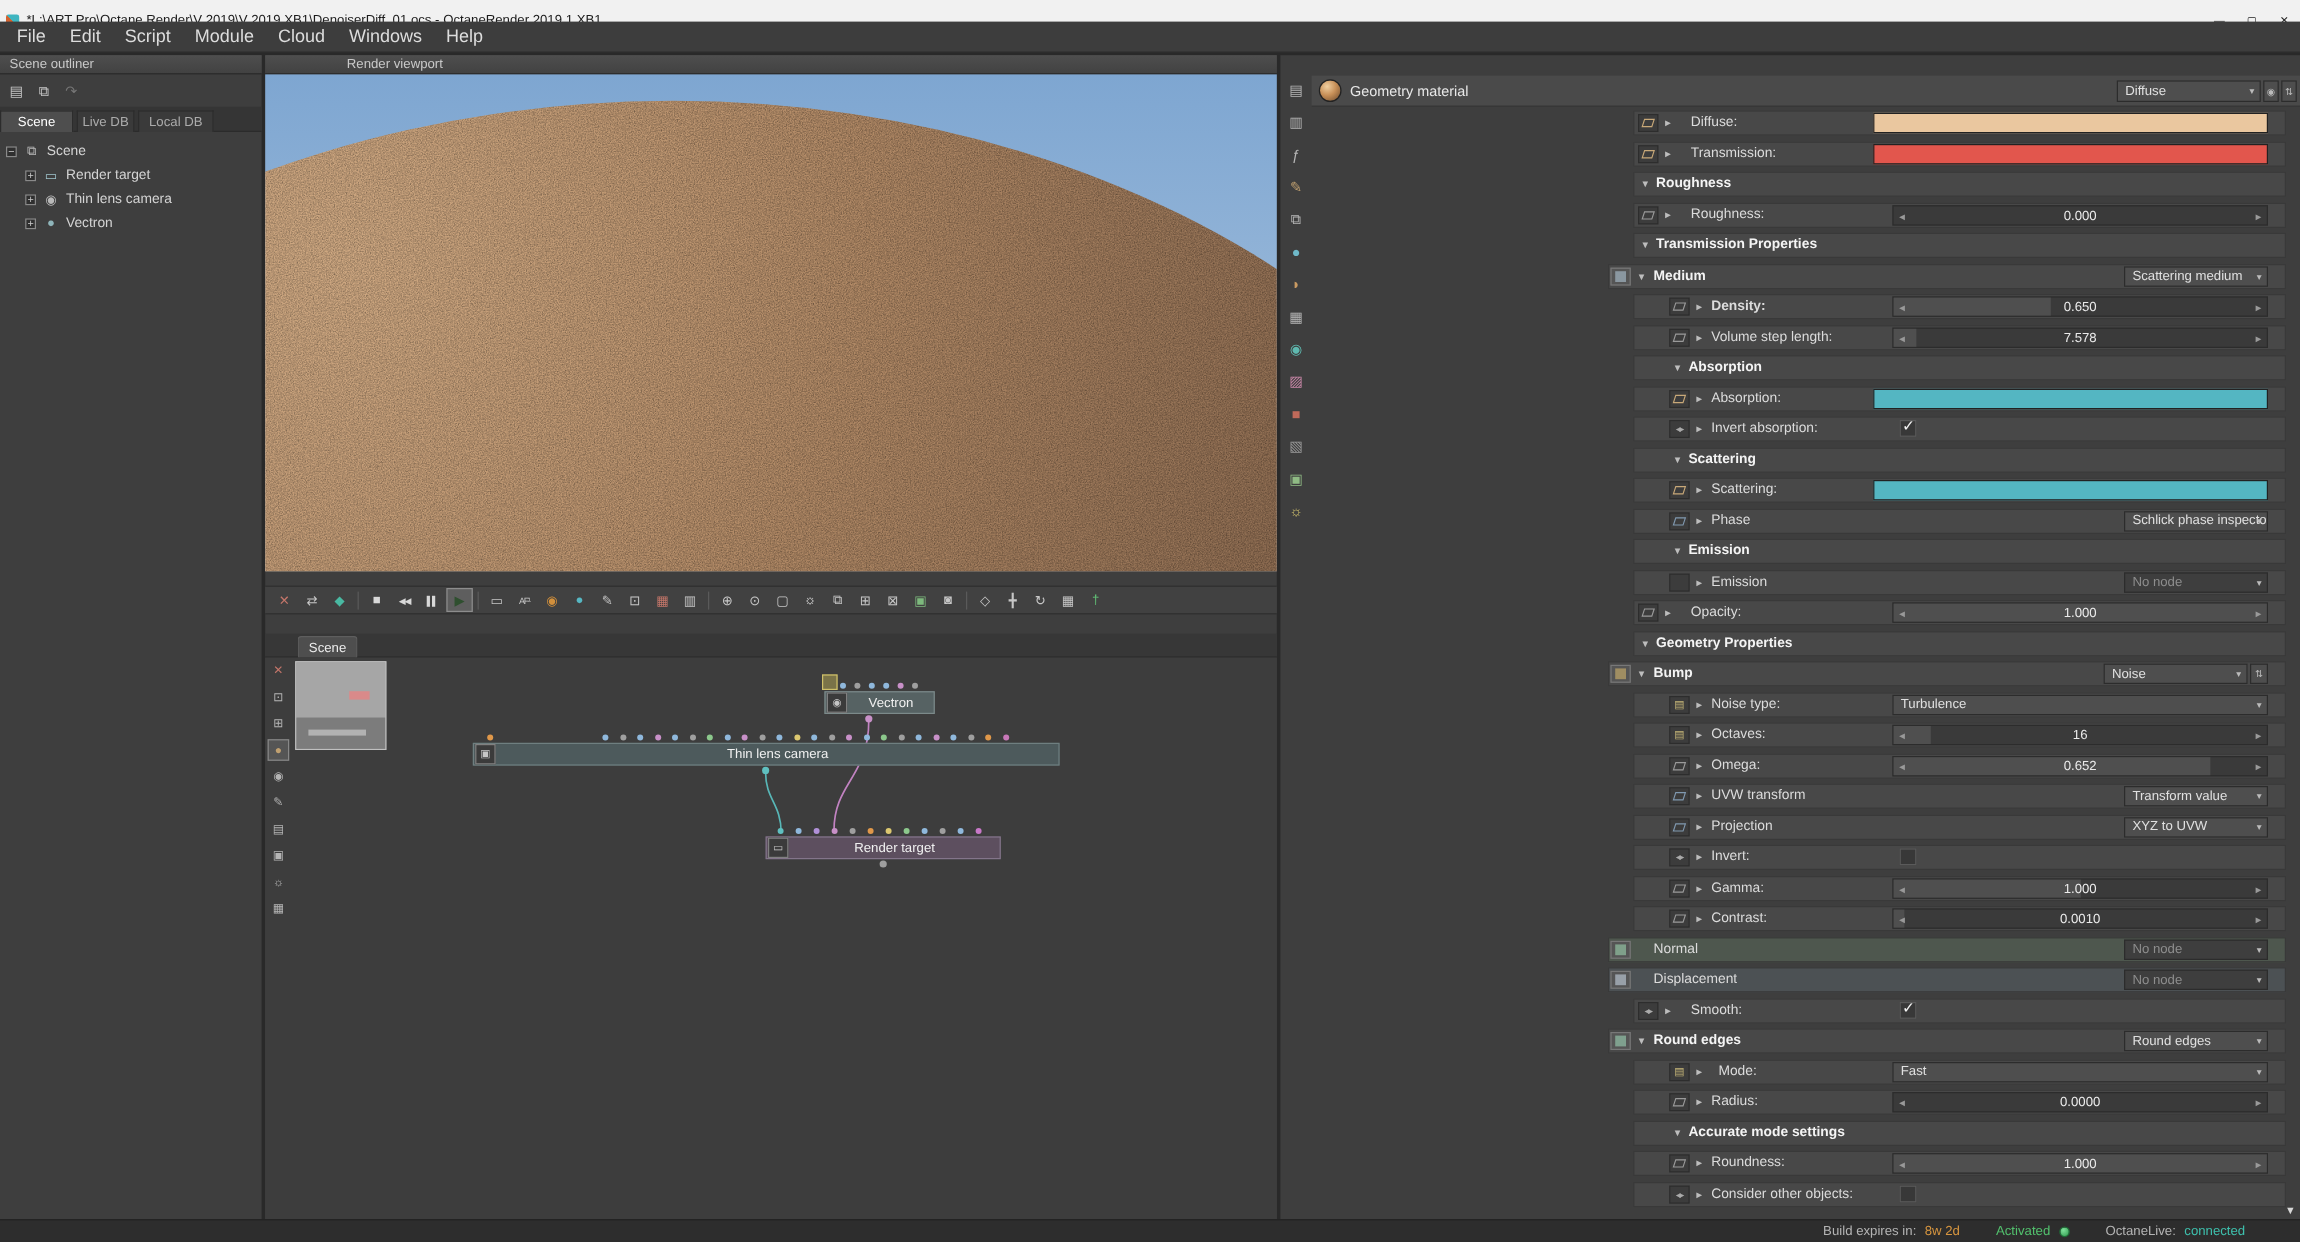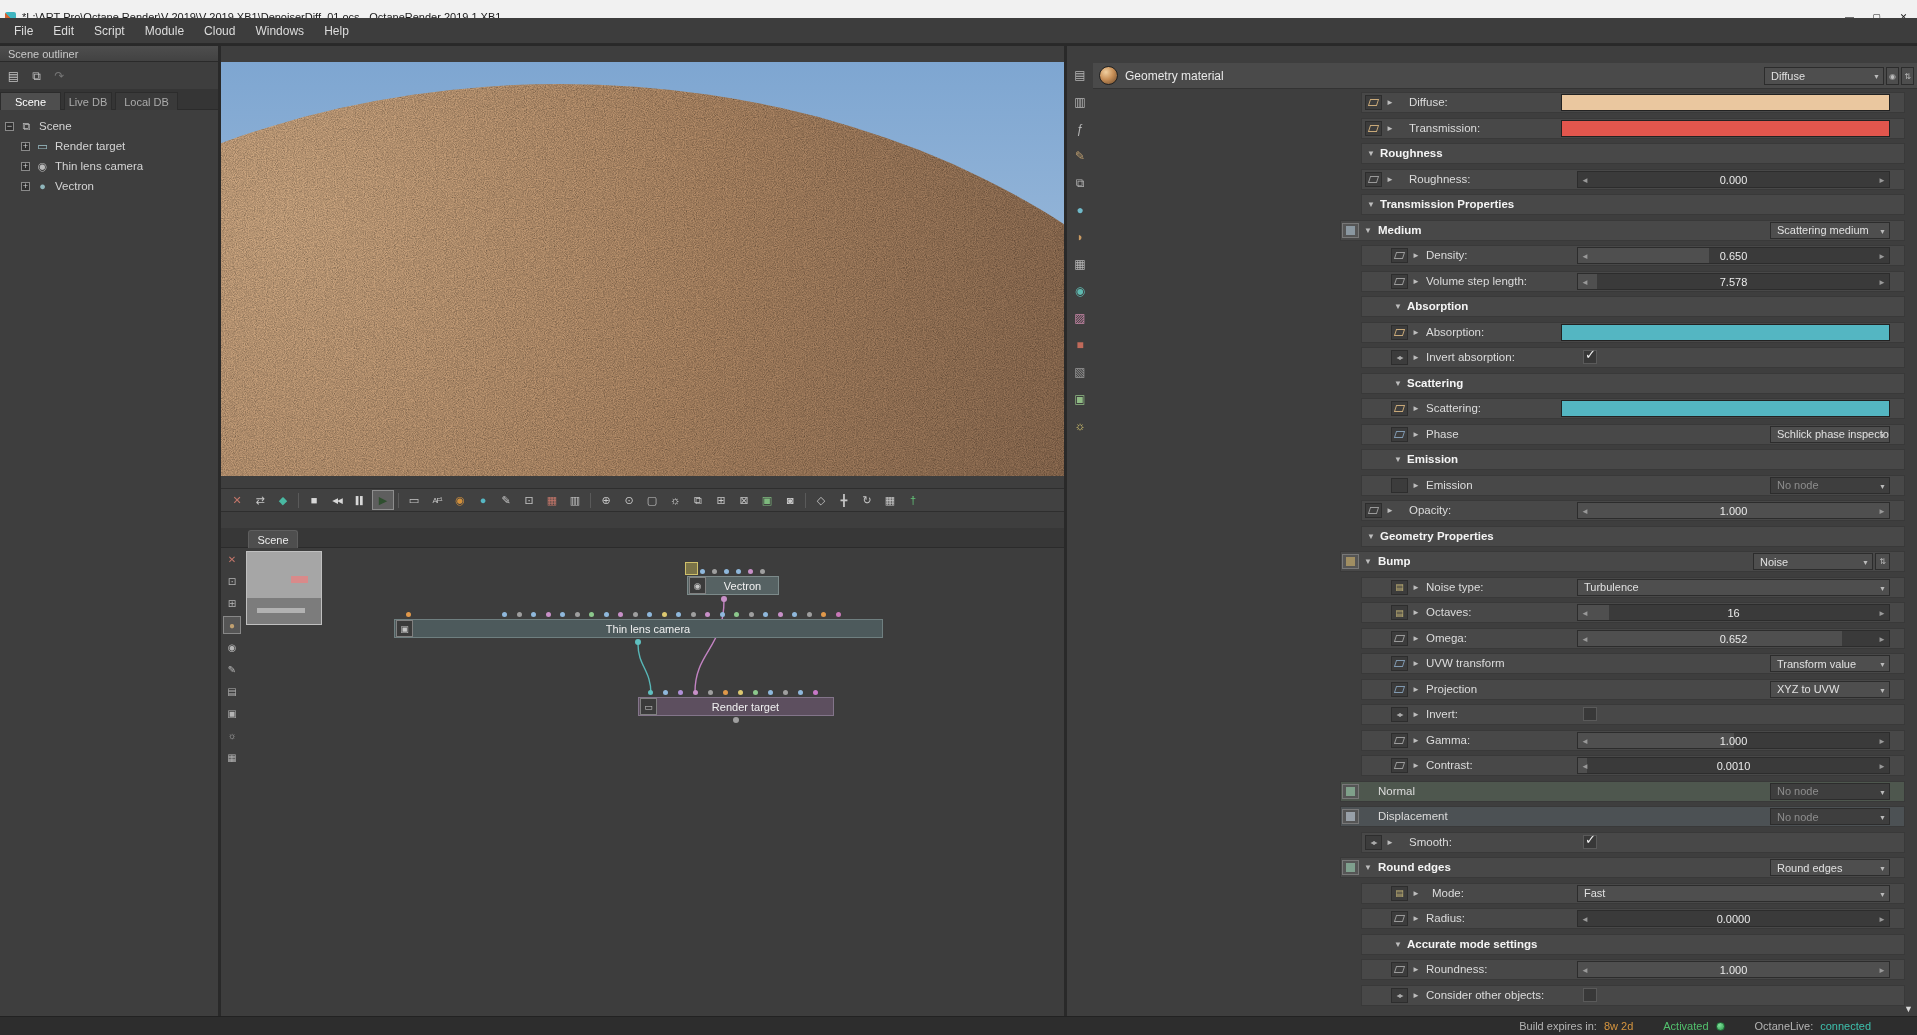--- a/index.html
+++ b/index.html
@@ -13,21 +13,21 @@
   .titlebar { position:absolute; left:0; top:0; width:100%; height:34px; background:#f1f1f1;
     display:flex; align-items:center; color:#1b1b1b; font-size:11px; }
   .app-icon { width:11px; height:11px; margin:0 6px 0 5px; border-radius:2px;
     background:linear-gradient(45deg,#d2622f 50%,#3fb5c0 50%); }
   .tb-title { flex:1; white-space:nowrap; overflow:hidden; }
   .win-btn { width:27px; height:18px; display:flex; align-items:center; justify-content:center;
     font-size:9px; color:#222; }
   
   .menubar { position:absolute; left:0; top:18px; width:100%; height:26px; background:#3d3d3d;
     border-bottom:1px solid #2a2a2a; display:flex; align-items:stretch; padding-left:4px; }
-  .menu-item { padding:0 10px; font-size:12px; color:#ddd; display:flex; align-items:center; }
+  .menu-item { padding:0 10px; font-size:15px; color:#ddd; display:flex; align-items:center; }
   
   .panel-header { position:absolute; left:0; top:0; right:0; height:16px;
     background:linear-gradient(#4e4e4e,#424242); border-bottom:1px solid #2a2a2a;
     font-size:11px; color:#c9c9c9; display:flex; align-items:center; }
   
   .outliner { position:absolute; left:0; top:46px; width:218px; bottom:19px; background:#3e3e3e; }
   .outliner .panel-header { padding-left:8px; }
   .ol-tools { position:absolute; left:0; top:17px; height:26px; display:flex; align-items:center; padding-left:4px; gap:4px; }
   .ol-tool { width:19px; height:18px; display:flex; align-items:center; justify-content:center; font-size:12px; color:#c4c4c4; }
   .ol-tool.dis { color:#767676; }
@@ -207,20 +207,23 @@
       </div>
       <div class="t-row ind">
         <span class="t-exp">+</span>
         <span class="t-ico" style="color: rgb(143, 181, 186);">●</span>
         <span>Vectron</span>
       </div>
     </div>
 </div>
 
 <div class="center">
+  <div class="panel-header c-header">
+    <span>Render viewport</span>
+  </div>
 
   <div class="vp-view">
     <div class="dune">
       <svg>
         <filter id="sandgrain">
           <feTurbulence type="fractalNoise" baseFrequency="0.9" numOctaves="3" seed="7"></feTurbulence>
           <feColorMatrix type="matrix" values="0 0 0 0 0  0 0 0 0 0  0 0 0 0 0  0.9 0.9 0.9 0 -1.05"></feColorMatrix>
         </filter>
         <rect width="100%" height="100%" filter="url(#sandgrain)"></rect>
       </svg>
@@ -462,21 +465,21 @@
               <span>Scattering medium</span>
               <span class="arr">▼</span>
             </div>
           </div>
           <div class="irow">
             <div class="bar"></div>
             <div class="chip lv2">
               <div class="para"></div>
             </div>
             <span class="exp" style="left: 72px;">►</span>
-            <span class="lbl" style="left: 86px;">Density:</span>
+            <span class="lbl" style="left: 86px; font-weight: bold;">Density:</span>
             <div class="slider">
               <div class="fill" style="width: 42%;"></div>
               <span class="la">◄</span>
               <span class="val">0.650</span>
               <span class="ra">►</span>
             </div>
           </div>
           <div class="irow">
             <div class="bar"></div>
             <div class="chip lv2">

